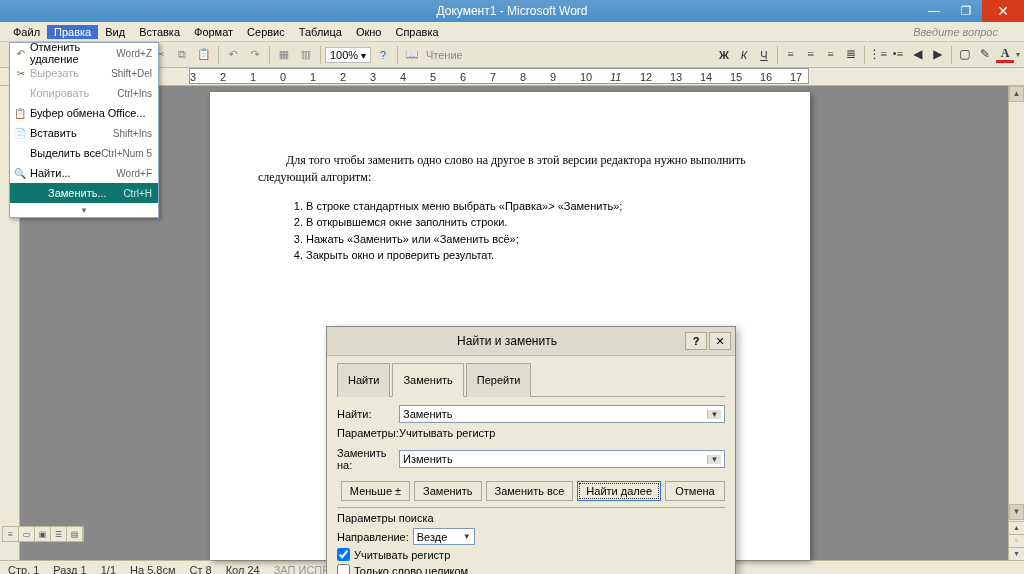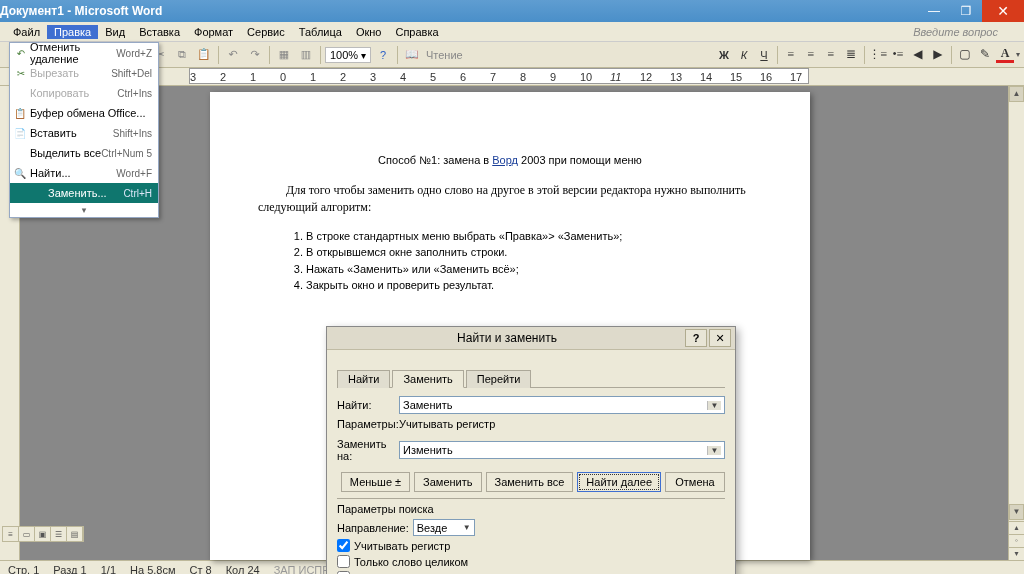--- a/index.html
+++ b/index.html
@@ -1,18 +1,18 @@
 <!DOCTYPE html>
 <html><head>
 <meta charset="utf-8">
 <style>
 * { box-sizing: border-box; margin: 0; padding: 0; font-family: Tahoma, Arial, sans-serif; font-size: 11px; }
 body { width: 1024px; height: 574px; overflow: hidden; background: #888; }
 .titlebar { height: 22px; background: linear-gradient(#5f9dd1,#4a8fc9); display:flex; align-items:center; color:#fff; position:relative; }
-.titlebar .title { flex:1; font-weight:bold; font-size:12px; }
+.titlebar .title { flex:1; text-align:center; font-weight:normal; font-size:12px; }
 .winbtns { position:absolute; right:0; top:0; display:flex; height:22px; }
 .winbtn { width:32px; height:22px; display:flex; align-items:center; justify-content:center; color:#fff; font-size:12px; }
 .winbtn.close { background:#d73b1b; width:42px; font-size:14px; }
 .menubar { height:20px; background:#ece9d8; display:flex; align-items:center; padding:0 6px; border-bottom:1px solid #ccc; }
 .menubar .mi { padding:1px 7px; cursor:default; }
 .menubar .mi.open { background:#3f6fd1; color:#fff; }
 .menubar .ask { margin-left:auto; color:#888; font-style:italic; padding-right:20px; }
 .toolbar { height:26px; background:#e9e5d3; border-bottom:1px solid #bdb89a; display:flex; align-items:center; padding:0 4px; gap:2px; }
 .tbbtn { width:20px; height:20px; display:flex; align-items:center; justify-content:center; color:#888; }
 .tbsep { width:1px; height:18px; background:#bdb89a; margin:0 2px; }
@@ -34,26 +34,26 @@
 .dropdown { position:absolute; left:9px; top:42px; width:150px; background:#fff; border:1px solid #96a8c4; box-shadow:2px 2px 4px rgba(0,0,0,0.3); z-index:50; }
 .dropdown .row { display:flex; align-items:center; height:20px; padding:0 6px 0 2px; }
 .dropdown .row.hi { background:#0f766e; color:#fff;padding-left:20px; }
 .dropdown .icon { width:18px; text-align:center; color:#4a7f3a; font-size:10px; }
 .dropdown .lbl { flex:1; }
 .dropdown .sc { color:#666; font-size:10px; }
 .dropdown .row.hi .sc { color:#dbe6f7; }
 .dropdown .row.dis { color:#aaa; }
 .dropdown .chev { text-align:center; padding:2px 0; color:#666; font-size:9px; }
 .dialog { position:absolute; left:326px; top:240px; width:410px; background:#ece9d8; border:1px solid #888; box-shadow:3px 3px 8px rgba(0,0,0,0.3); z-index:40; }
-.dlg-title { height:23px; background:#dedacb; display:flex; align-items:center; padding:0 4px; border-bottom:1px solid #c0bba4; }
+.dlg-title { height:29px; background:#dedacb; display:flex; align-items:center; padding:0 4px; border-bottom:1px solid #c0bba4; }
 .dlg-title .t { flex:1; text-align:center; font-size:12px; }
 .dlg-title .btn { width:22px; height:18px; background:#e8e5d6; border:1px solid #b0ab8f; display:flex; align-items:center; justify-content:center; margin-left:2px; cursor:default; font-size:11px; }
 .dlg-body { padding:6px 10px 10px 10px; }
 .tabs { display:flex; border-bottom:1px solid #aca899; margin-bottom:8px; }
-.tab { padding:2px 10px; border:1px solid #aca899; border-bottom:none; background:#ece9d8; margin-right:2px; position:relative; top:1px; cursor:default;margin-top:13px; }
+.tab { padding:10px 10px; border:1px solid #aca899; border-bottom:none; background:#ece9d8; margin-right:2px; position:relative; top:1px; cursor:default; }
 .tab.active { background:#ece9d8; border-bottom:1px solid #ece9d8; z-index:1; }
 .tab:not(.active) { background:#e0ddcf; }
 .frow { display:flex; align-items:center; margin-bottom:4px; }
 .frow .lbl { width:62px; }
 .combo { flex:1; border:1px solid #7f9db9; background:#fff; height:18px; display:flex; align-items:center; padding:0 3px; }
 .combo .arr { margin-left:auto; background:#e3e1d4; border-left:1px solid #bbb; width:14px; text-align:center; font-size:8px; color:#444; }
 .btnrow { display:flex; justify-content:flex-end; gap:4px; margin:10px 0 6px 0; }
 .btn2 { border:1px solid #aca899; background:#ece9d8; padding:3px 8px; cursor:default; min-width:60px; text-align:center; }
 .btn2.primary { border:1px solid #3f6fd1; outline:1px dotted #333; outline-offset:-3px; }
 .opts { border-top:1px solid #aca899; padding-top:4px; }
@@ -183,21 +183,20 @@
     <div class="up">▲</div>
     <div class="dn">▼</div>
     <div class="extra">
       <div class="eb">▴</div>
       <div class="eb">◦</div>
       <div class="eb">▾</div>
     </div>
   </div>
 
   <div class="page">
-    <h3><span>Способ №1: замена в </span><span class="u">Ворд</span><span> 2003 при помощи меню</span></h3>
     <p>Для того чтобы заменить одно слово на другое в этой версии редактора нужно выполнить следующий алгоритм:</p>
     <ol id="doc-list">
         <li>В строке стандартных меню выбрать «Правка»&gt; «Заменить»;</li>
         <li>В открывшемся окне заполнить строки.</li>
         <li>Нажать «Заменить» или «Заменить всё»;</li>
         <li>Закрыть окно и проверить результат.</li>
       </ol>
   </div>
 
   <div class="dialog">

